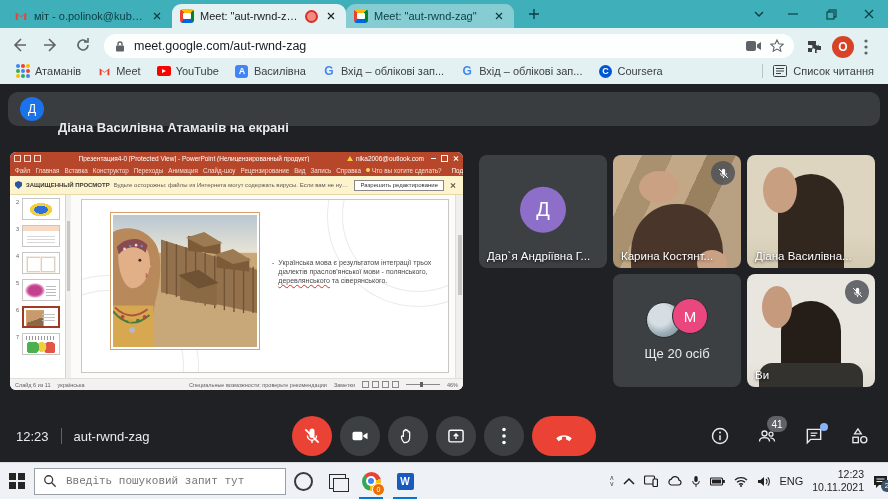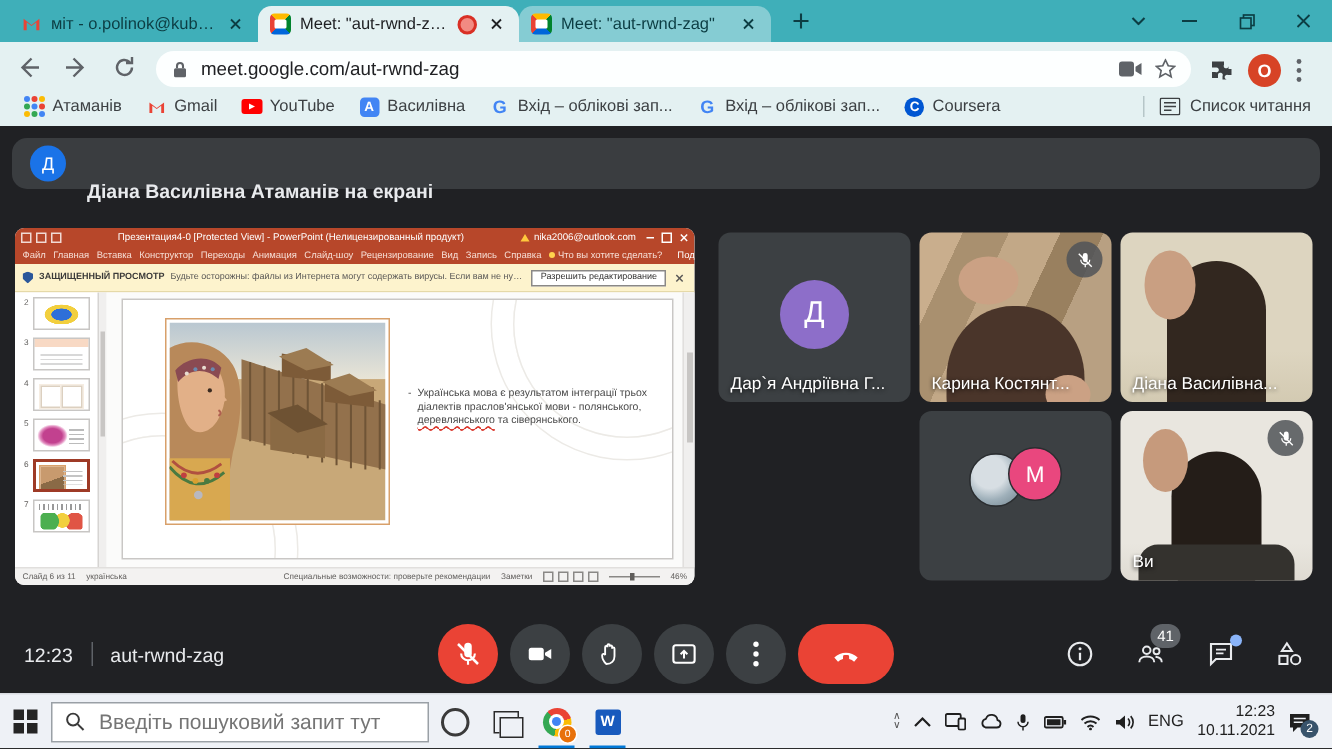--- a/index.html
+++ b/index.html
@@ -149,32 +149,32 @@
   .viewics{display:flex;gap:3px;align-items:center;}
   .viewics i{width:5px;height:5px;border:1px solid #8a8886;display:block;}
   .zoomline{width:34px;height:1px;background:#8a8886;position:relative;}
   .zoomline i{position:absolute;left:14px;top:-2px;width:3px;height:5px;background:#605e5c;display:block;}
   
   .taskbar{position:absolute;left:0;top:462px;width:888px;height:37px;background:#eef1f6;display:flex;align-items:center;border-top:1px solid #d8dbe0;box-sizing:border-box;}
   .startbtn{width:34px;height:37px;display:flex;align-items:center;justify-content:center;}
   .winlogo{display:grid;grid-template-columns:7px 7px;grid-gap:1.5px;}
   .winlogo i{width:7px;height:7px;background:#252525;display:block;}
   .tsearch{width:252px;height:27px;background:#fff;border:1px solid #9aa0a6;display:flex;align-items:center;gap:7px;padding:0 8px;box-sizing:border-box;}
-  .tsearch input{border:none;outline:none;flex:1;font-size:14px;font-family:Liberation Sans, sans-serif;color:#444;background:transparent;min-width:0;}
+  .tsearch input{border:none;outline:none;flex:1;font-size:11px;font-family:Liberation Mono, monospace;color:#444;background:transparent;min-width:0;}
   .tbicon{width:34px;height:37px;display:flex;align-items:center;justify-content:center;color:#252525;position:relative;}
   .tbicon.active::after{content:"";position:absolute;left:5px;right:5px;bottom:0;height:2.5px;background:#0078d7;}
   .cortana{width:15px;height:15px;border:2px solid #3a3a3a;border-radius:50%;}
   .taskview{width:15px;height:13px;border:1.5px solid #2a2a2a;position:relative;background:#eef1f6;}
   .taskview::after{content:"";position:absolute;left:3px;top:3px;width:14px;height:12px;border:1.5px solid #2a2a2a;background:#eef1f6;}
   .chrome-ic{position:relative;width:19px;height:19px;border-radius:50%;background:conic-gradient(from -45deg,#ea4335 0 33%,#fbbc04 33% 66%,#34a853 66% 100%);}
   .chrome-ic::before{content:"";position:absolute;inset:4.5px;background:#fff;border-radius:50%;}
   .chrome-ic::after{content:"";position:absolute;inset:6.5px;background:#4285f4;border-radius:50%;}
   .chrome-badge{position:absolute;right:3px;bottom:4px;width:11px;height:11px;border-radius:50%;background:#e8710a;color:#fff;font-size:7px;display:flex;align-items:center;justify-content:center;z-index:3;border:1px solid #fff;}
   .word-ic{width:17px;height:17px;border-radius:2px;background:#185abd;color:#fff;font-size:10px;font-weight:bold;display:flex;align-items:center;justify-content:center;}
-  .tray{margin-left:auto;display:flex;align-items:center;gap:9px;padding-right:14px;color:#1f1f1f;}
+  .tray{margin-left:auto;display:flex;align-items:center;gap:9px;padding-right:0;color:#1f1f1f;}
   .tray .chev2{display:flex;flex-direction:column;font-size:7px;line-height:6px;color:#555;}
   .trayglyph{display:flex;align-items:center;justify-content:center;}
   .lang{font-size:11px;}
   .clock{font-size:10.5px;text-align:right;line-height:1.2;}
   .notif{position:relative;display:flex;align-items:center;}
   .nbadge{position:absolute;right:-5px;bottom:-4px;width:12px;height:12px;border-radius:50%;background:#38536b;color:#fff;font-size:8px;display:flex;align-items:center;justify-content:center;}
 </style>
 </head>
 <body>
 
@@ -310,21 +310,21 @@
           <i style="background:#4285f4"></i>
       </span>
       <span>Атаманів</span>
     </div>
     <div class="bm">
       <span class="bm-ic">
         <svg width="13" height="13" viewBox="0 0 24 24">
             <path d="M3 6v13h3.5V10l5.5 4.2L17.5 10v9H21V6l-9 7z" fill="#ea4335"></path>
           </svg>
       </span>
-      <span>Gmail</span>
+      <span>Meet</span>
     </div>
     <div class="bm">
       <span class="bm-ic">
           <span class="yt"></span>
         </span>
       <span>YouTube</span>
     </div>
     <div class="bm">
       <span class="bm-ic">
           <span class="tr-ic">A</span>
@@ -551,20 +551,21 @@
       <span class="face"></span>
       <span class="tname">Діана Василівна...</span>
     </div>
 
 
     <div class="tile" style="left:613px;top:190px;">
       <span class="more-av">
         <span class="mav1"></span>
         <span class="mav2">M</span>
       </span>
+      <span class="more-label">Ще 20 осіб</span>
     </div>
 
     <div class="tile t-vy" style="left:747px;top:190px;">
       <span class="hair"></span>
       <span class="face"></span>
       <span class="body"></span>
       <span class="micoff">
         <svg width="13" height="13" viewBox="0 0 24 24">
             <path d="M12 14.5a3 3 0 0 0 3-3V6a3 3 0 0 0-6 0v5.5a3 3 0 0 0 3 3z" fill="#fff"></path>
             <path d="M17.5 11.5a5.5 5.5 0 0 1-11 0" stroke="#fff" stroke-width="1.6" fill="none"></path>

